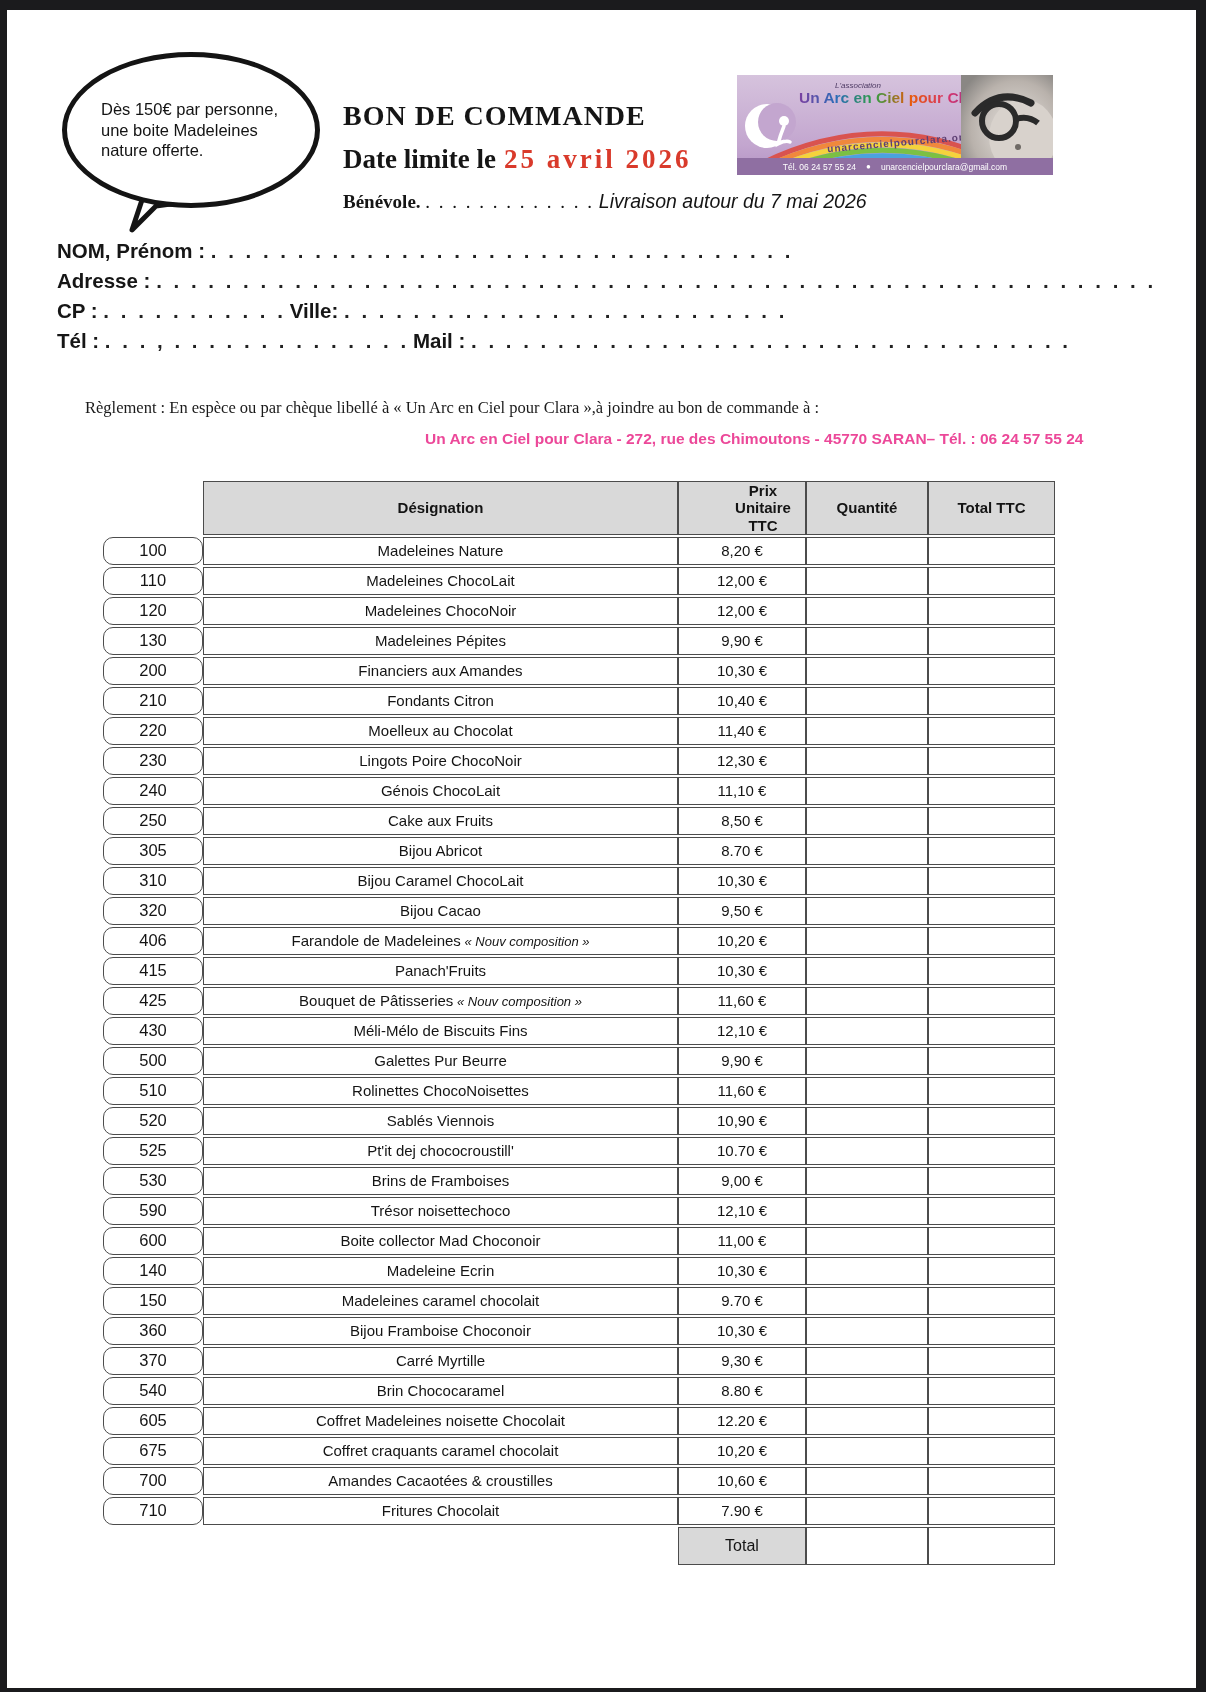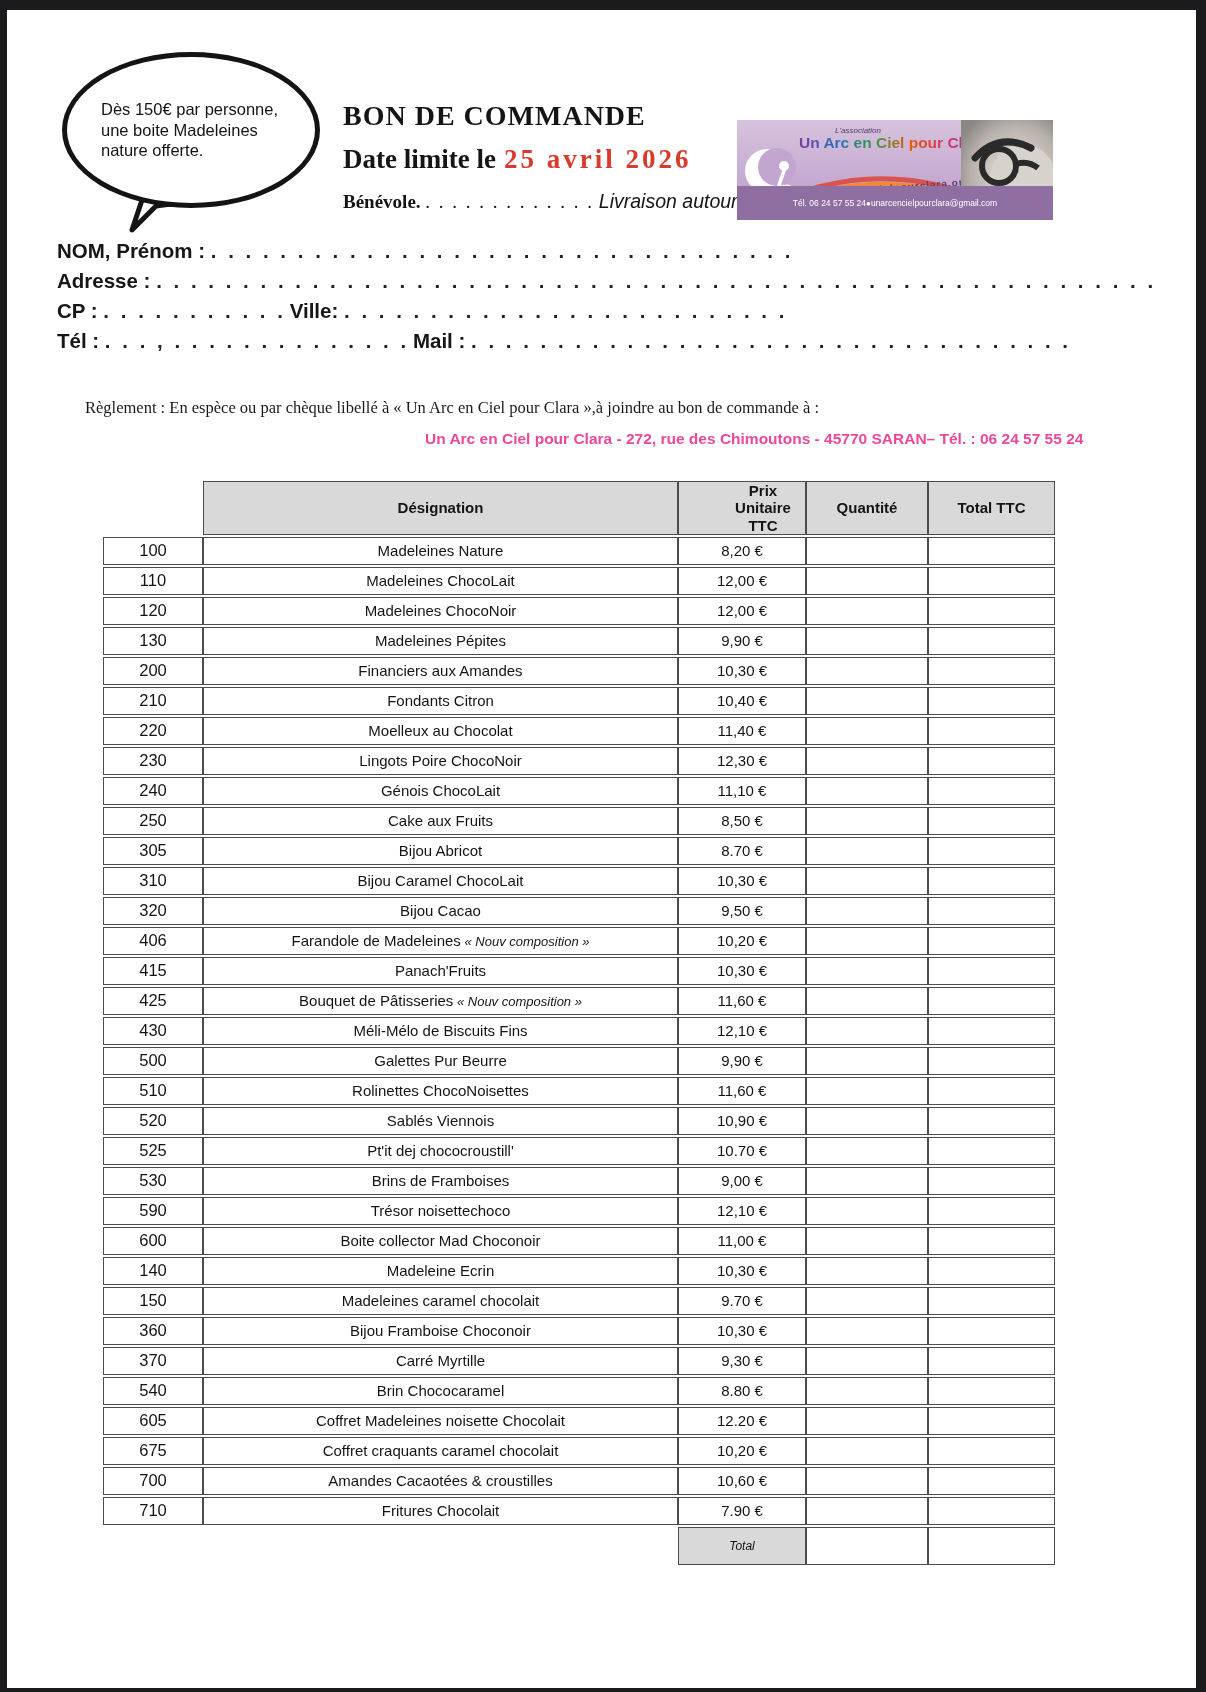--- a/index.html
+++ b/index.html
@@ -17,28 +17,28 @@
   
   .title{position:absolute;left:343px;top:100px;font-family:"Liberation Serif",serif;font-weight:bold;font-size:28px;letter-spacing:1px;color:#151515;}
   .date-line{position:absolute;left:343px;top:144px;font-family:"Liberation Serif",serif;font-weight:bold;font-size:27px;color:#151515;}
   .date-red{color:#d93a2b;letter-spacing:3px;margin-left:8px;}
   .benevole-line{position:absolute;left:343px;top:190px;font-family:"Liberation Serif",serif;font-size:19px;color:#151515;white-space:nowrap;}
   .benevole-label{font-weight:bold;}
   .benevole-dots{letter-spacing:2px;}
   .delivery{font-style:italic;font-family:"Liberation Sans",sans-serif;font-size:19.5px;}
 
   
-  .logo{position:absolute;left:737px;top:75px;width:316px;height:100px;background:linear-gradient(180deg,#d6c3dd 0%,#c3a6cf 70%,#b393c4 100%);overflow:hidden;margin-top:45px;}
+  .logo{position:absolute;left:737px;top:75px;width:316px;height:100px;background:linear-gradient(180deg,#d6c3dd 0%,#c3a6cf 70%,#b393c4 100%);overflow:hidden;}
   .logo-photo{position:absolute;right:0;top:0;width:92px;height:100px;}
   .logo-assoc{position:absolute;left:98px;top:6px;font-size:8px;font-style:italic;color:#4d3a63;}
   .logo-title{position:absolute;left:62px;top:14px;font-size:15.5px;font-weight:bold;background:linear-gradient(90deg,#7b3fa0,#2b6cb8,#2f9e44,#e8590c,#d6336c,#7b3fa0);-webkit-background-clip:text;background-clip:text;color:transparent;white-space:nowrap;}
   .logo-rainbow{position:absolute;left:8px;top:26px;width:250px;height:66px;}
   .logo-moon{position:absolute;left:4px;top:18px;width:66px;height:66px;}
   .logo-site{position:absolute;left:90px;top:62px;font-size:10px;font-weight:bold;color:#5d3f73;transform:rotate(-5deg);letter-spacing:1px;}
-  .logo-strip{position:absolute;left:0;bottom:0;width:100%;height:34px;background:#8f6fa2;display:flex;align-items:center;justify-content:center;gap:0;color:#fff;font-size:8.5px;white-space:nowrap;}
+  .logo-strip{position:absolute;left:0;bottom:0;width:100%;height:17px;background:#8f6fa2;display:flex;align-items:center;justify-content:center;gap:10px;color:#fff;font-size:8.5px;white-space:nowrap;}
   .logo-strip .dot-sep{font-size:8px;}
 
   
   .form-block{position:absolute;left:57px;top:236px;width:1100px;font-size:20.5px;color:#161616;font-weight:bold;}
   .form-line{white-space:nowrap;overflow:hidden;height:30px;line-height:30px;}
   .dots{letter-spacing:1px;word-spacing:4px;color:#222;}
 
   .reglement{position:absolute;left:85px;top:398px;font-family:"Liberation Serif",serif;font-size:16.5px;color:#1a1a1a;white-space:nowrap;}
   .pay-address{position:absolute;left:425px;top:430px;font-size:15.5px;font-weight:bold;color:#ec4899;white-space:nowrap;font-stretch:condensed;}
 
@@ -47,24 +47,24 @@
   .order-table col.c1{width:100px;}
   .order-table col.c2{width:475px;}
   .order-table col.c3{width:128px;}
   .order-table col.c4{width:122px;}
   .order-table col.c5{width:127px;}
   .order-table th,.order-table td{border:1px solid #4c4c4c;text-align:center;padding:0 4px;overflow:hidden;white-space:nowrap;background:#fff;}
   .order-table th{background:#d9d9d9;font-weight:bold;height:38px;font-size:15px;}
   .order-table th.h-price{white-space:normal;line-height:1.15;padding-left:46px;}
   .order-table td{height:26px;}
   .no-cell{border:none !important;background:transparent !important;}
-  .c-code{font-size:16.5px;}
+  .c-code{font-size:16.5px;border-radius:10px;}
   .note{font-style:italic;font-size:13px;}
   .total-row td{height:36px;}
-  .total-label{background:#d9d9d9 !important;font-size:12px;font-style:italic;}
+  .total-label{background:#d9d9d9 !important;font-size:16px;}
 </style>
 </head>
 <body>
 
 <div class="scan-top"></div>
 <div class="scan-left"></div>
 <div class="scan-right"></div>
 <div class="scan-bottom"></div>
 
 <div class="bubble">

